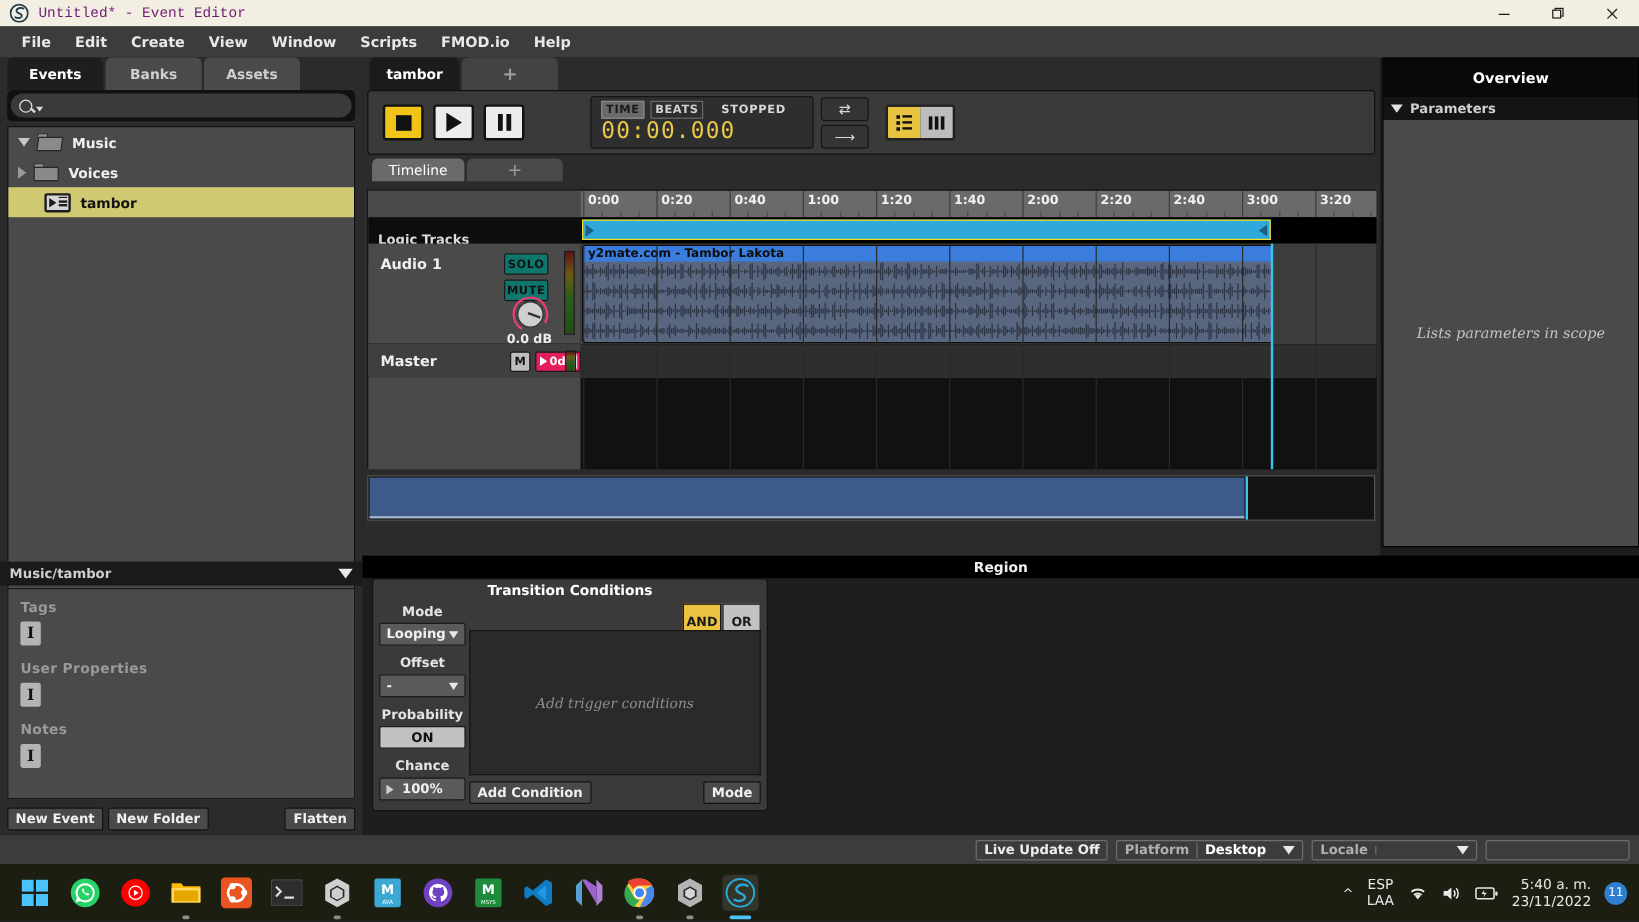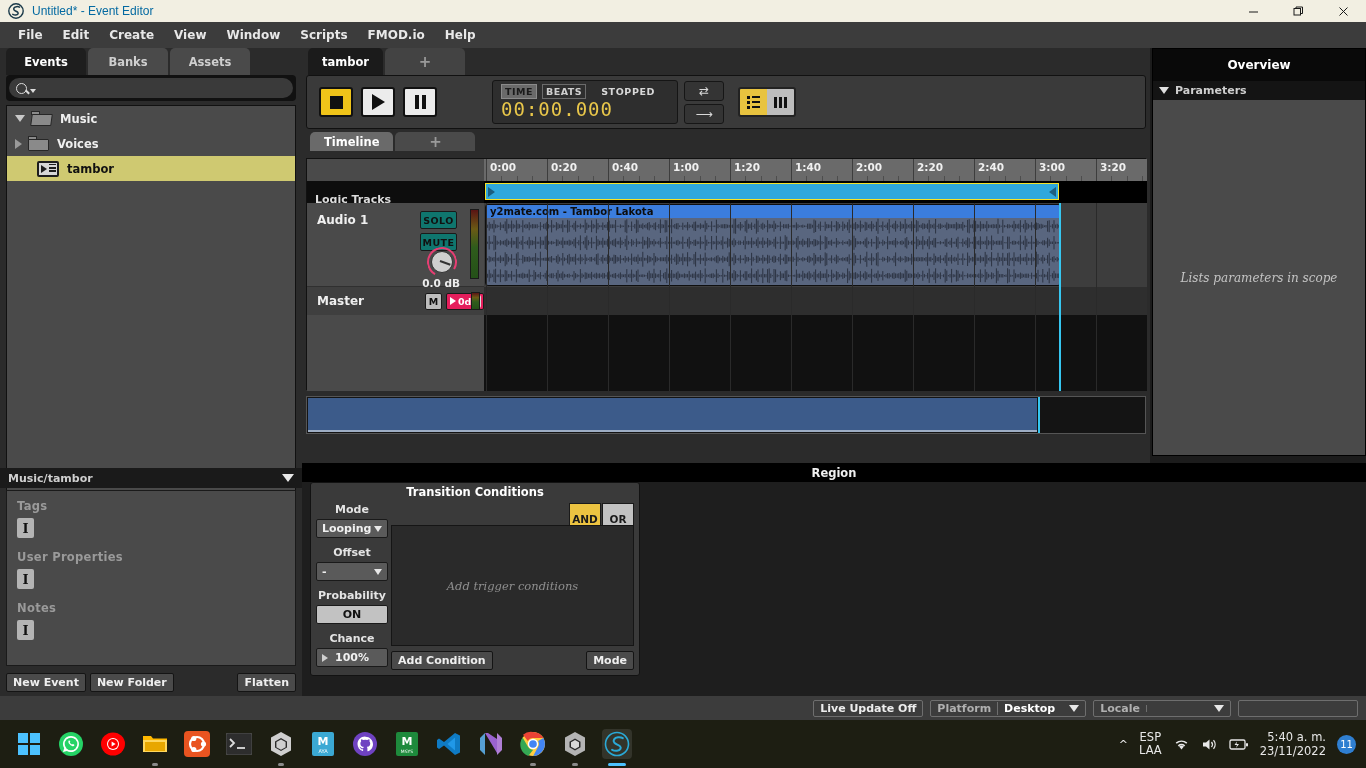--- a/index.html
+++ b/index.html
@@ -10,21 +10,21 @@
     font-size:11px; -webkit-font-smoothing:none;
   }
   .app { position:relative; width:1366px; height:768px; }
 
   
   .titlebar {
     position:absolute; left:0; top:0; width:1366px; height:22px;
     background:#f2efe2; display:flex; align-items:center;
   }
   .tb-logo { width:16px; height:16px; margin-left:8px; margin-right:8px; flex:none; }
-  .tb-title { font-size:12px; color:#0369a1; font-family:Liberation Sans, sans-serif; }
+  .tb-title { font-size:12px; color:#701a75; font-family:Liberation Mono, monospace; }
   .tb-controls { margin-left:auto; display:flex; height:22px; }
   .tb-btn {
     width:45px; height:22px; display:flex; align-items:center; justify-content:center;
     color:#1a1a1a; font-size:12px;
   }
 
   
   .menubar {
     position:absolute; left:0; top:22px; width:1366px; height:26px;
     background:#3c3c3c; display:flex; align-items:center; padding-left:8px;
@@ -124,21 +124,21 @@
   .vbtn { width:27px; height:26px; display:flex; align-items:center; justify-content:center; }
   .vbtn.on { background:#e8c33f; } .vbtn.off { background:#bdbdbd; }
   .vbtn .g1 { display:flex; gap:2px; }
   .vbtn .g1 i { width:3px;height:11px;background:#111; }
   .vbtn .g2 { display:flex; flex-direction:column; gap:2px; }
   .vbtn .g2 span { display:flex; gap:2px; align-items:center; }
   .vbtn .g2 span b { width:3px;height:3px;background:#111;display:block; }
   .vbtn .g2 span u { width:8px;height:2px;background:#111;display:block; text-decoration:none; }
 
   .trtabs { position:absolute; left:4px; top:84px; width:840px; height:26px; display:flex; padding-left:4px; }
-  .trtab { min-width:72px; height:19px; display:flex; align-items:center; justify-content:center; background:#5a5a5a; color:#e4e4e4; font-size:11.5px; font-weight:bold; border-radius:5px 5px 0 0; margin-right:2px; padding:0 14px; }
+  .trtab { min-width:72px; height:19px; display:flex; align-items:center; justify-content:center; background:#5a5a5a; color:#e4e4e4; font-size:11.5px; font-weight:normal; border-radius:5px 5px 0 0; margin-right:2px; padding:0 14px; }
   .trtab.active { background:#6a6a6a; color:#fff; }
   .trtab.plus { background:#4a4a4a; color:#9a9a9a; font-size:15px; min-width:80px; }
 
   .trackarea { position:absolute; left:4px; top:110px; width:840px; height:232px; background:#262626; border:1px solid #111; }
   .hdrcol { position:absolute; left:0; top:0; width:177px; height:232px; background:#4a4a4a; }
   .ruler { position:absolute; left:177px; top:0; width:663px; height:22px; background:#6a6a6a; overflow:hidden; }
   .tick { position:absolute; top:0; height:22px; border-left:1px solid #3d3d3d; }
   .tick span { position:absolute; left:3px; top:2px; font-size:10.5px; font-weight:bold; color:#f0f0f0; white-space:nowrap; }
   .subtick { position:absolute; bottom:0; width:1px; height:5px; background:#4d4d4d; }
   .rulercorner { position:absolute; left:0; top:0; width:177px; height:22px; background:#6a6a6a; }

